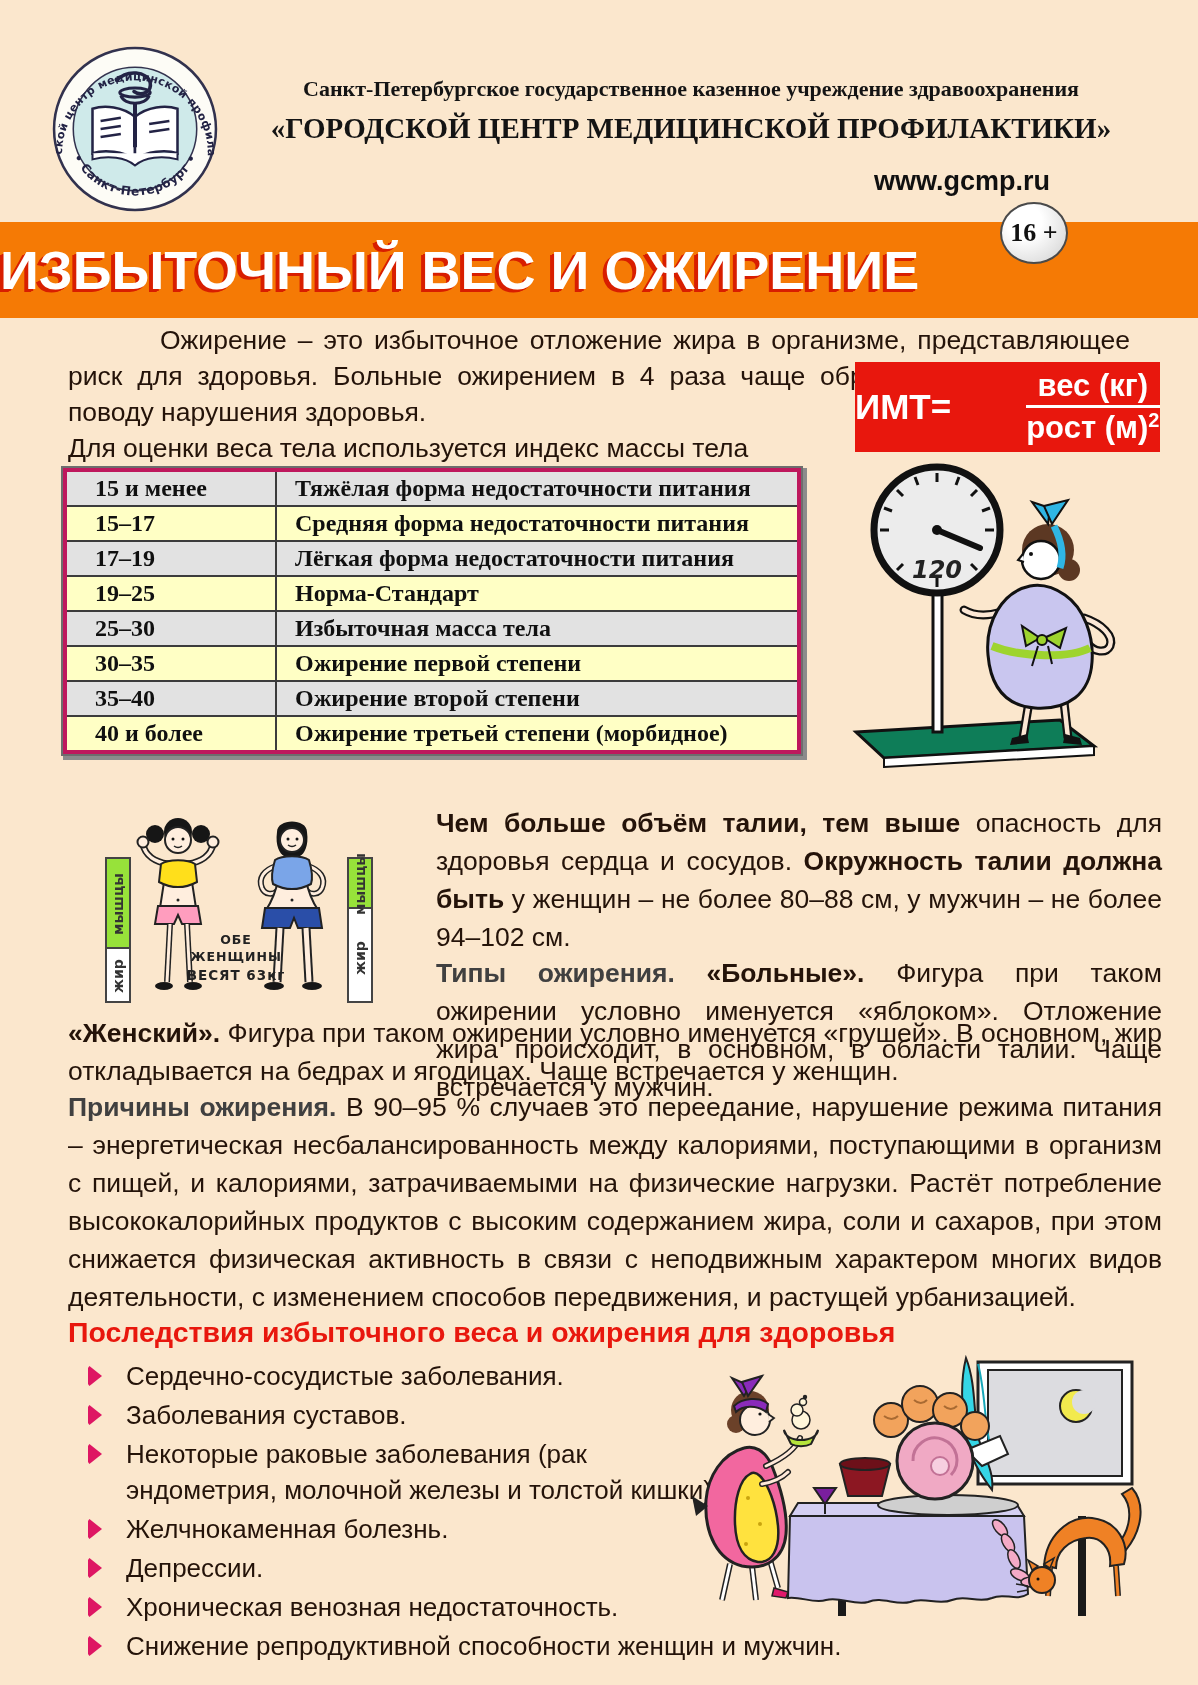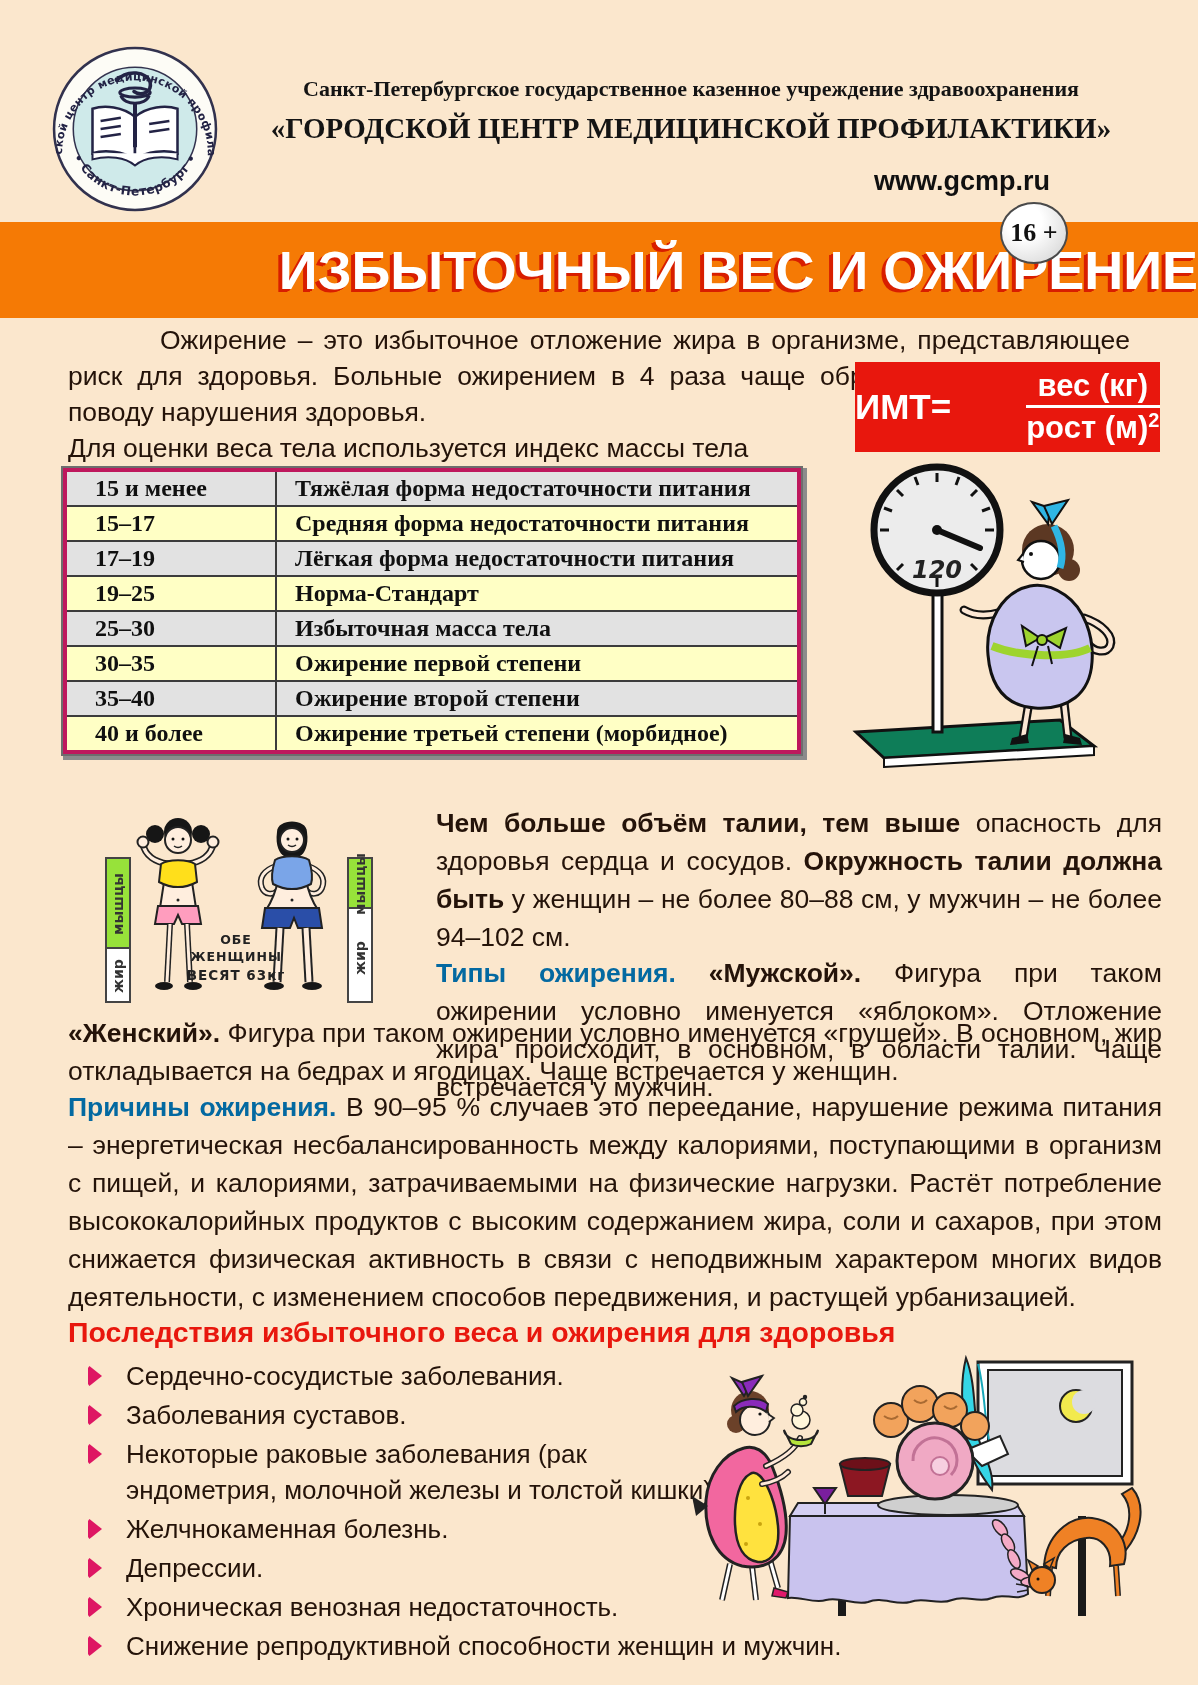--- a/index.html
+++ b/index.html
@@ -9,21 +9,21 @@
   
   .logo{position:absolute;left:50px;top:44px;width:170px;height:170px;}
   .org1{position:absolute;left:212px;top:76px;width:958px;text-align:center;
         font-family:"Liberation Serif",serif;font-weight:bold;font-size:22px;color:#141414;}
   .org2{position:absolute;left:212px;top:112px;width:958px;text-align:center;
         font-family:"Liberation Serif",serif;font-weight:bold;font-size:29px;color:#141414;}
   .website{position:absolute;right:148px;top:166px;font-weight:bold;font-size:27px;color:#101010;}
 
   
   .banner{position:absolute;left:0;top:222px;width:100%;height:96px;background:#f57a05;}
-  .banner-title{width:100%;text-align:right;line-height:96px;font-weight:bold;font-size:54px;
+  .banner-title{width:100%;text-align:left;line-height:96px;font-weight:bold;font-size:54px;
         color:#ffffff;letter-spacing:0px;text-shadow:-4px 3px 0 #d81e00,-2px 2px 0 #d81e00;}
   .age-badge{position:absolute;left:1000px;top:202px;width:64px;height:58px;border-radius:50%;
         background:radial-gradient(circle at 35% 30%,#ffffff 30%,#cfcfcf);border:2px solid #4a4a4a;
         display:flex;align-items:center;justify-content:center;z-index:5;
         font-family:"Liberation Serif",serif;font-weight:bold;font-size:26px;color:#111;}
 
   
   .intro{position:absolute;left:68px;top:322px;width:1062px;font-size:26.5px;line-height:36px;}
   .intro p{margin:0;text-align:justify;}
   .intro .p1{text-indent:92px;}
@@ -50,21 +50,21 @@
   .scale-illu{position:absolute;left:822px;top:450px;width:350px;height:318px;}
   .figures-illu{position:absolute;left:70px;top:812px;width:340px;height:202px;}
   .eat-illu{position:absolute;left:648px;top:1298px;width:545px;height:330px;}
   .svgtxt{font-family:"DejaVu Sans",sans-serif;}
 
   
   .waist-block{position:absolute;left:436px;top:804px;width:726px;font-size:26.5px;line-height:38px;}
   .waist-block p{margin:0;text-align:justify;}
   .waist-block .types{margin-top:-2px;}
   b{font-weight:bold;}
-  .red{color:#0369a1;}
+  .red{color:#404040;}
   .female-para{position:absolute;left:68px;top:1014px;width:1094px;font-size:26.5px;
        line-height:38px;text-align:justify;margin:0;}
   .causes-para{position:absolute;left:68px;top:1088px;width:1094px;font-size:26.5px;
        line-height:38px;text-align:justify;margin:0;}
   .conseq-head{position:absolute;left:68px;top:1316px;font-size:28.5px;font-weight:bold;color:#e8170d;}
   .conseq-list{position:absolute;left:88px;top:1358px;width:1080px;list-style:none;margin:0;padding:0;
        font-size:26px;line-height:36px;}
   .conseq-list li{position:relative;padding-left:38px;margin-bottom:3px;}
   .conseq-list li.wrap span.txt{display:inline-block;max-width:600px;}
   .tri{position:absolute;left:0;top:8px;width:14px;height:20px;background:#de1663;
@@ -300,21 +300,21 @@
 
     <g fill="#222">
       <text class="svgtxt" x="166" y="132" text-anchor="middle" font-size="12.5" font-weight="600" letter-spacing="1">ОБЕ</text>
       <text class="svgtxt" x="166" y="149" text-anchor="middle" font-size="12.5" font-weight="600" letter-spacing="1">ЖЕНЩИНЫ</text>
       <text class="svgtxt" x="166" y="168" text-anchor="middle" font-size="13.5" font-weight="600" letter-spacing="1">ВЕСЯТ 63кг</text>
     </g>
   </svg>
 
   <div class="waist-block">
     <p><b>Чем больше объём талии, тем выше</b><span> опасность для здоровья сердца и сосудов. </span><b>Окружность талии должна быть</b><span> у женщин – не более 80–88 см, у мужчин – не более 94–102 см.</span></p>
-    <p class="types"><b class="red">Типы ожирения.</b><b> «Мужской».</b><span> Фигура при таком ожирении условно именуется «яблоком». Отложение жира происходит, в основном, в области талии. Чаще встречается у мужчин.</span></p>
+    <p class="types"><b class="red">Типы ожирения.</b><b> «Больные».</b><span> Фигура при таком ожирении условно именуется «яблоком». Отложение жира происходит, в основном, в области талии. Чаще встречается у мужчин.</span></p>
   </div>
 
   <p class="female-para"><b>«Женский».</b><span> Фигура при таком ожирении условно именуется «грушей». В основном, жир откладывается на бедрах и ягодицах. Чаще встречается у женщин.</span></p>
 
   <p class="causes-para"><b class="red">Причины ожирения.</b><span> В 90–95 % случаев это переедание, нарушение режима питания – энергетическая несбалансированность между калориями, поступающими в организм с пищей, и калориями, затрачиваемыми на физические нагрузки. Растёт потребление высококалорийных продуктов с высоким содержанием жира, соли и сахаров, при этом снижается физическая активность в связи с неподвижным характером многих видов деятельности, с изменением способов передвижения, и растущей урбанизацией.</span></p>
 
   <div class="conseq-head">Последствия избыточного веса и ожирения для здоровья</div>
   <ul class="conseq-list">
     <li><span class="tri"></span><span class="txt">Сердечно-сосудистые заболевания.</span></li>
     <li><span class="tri"></span><span class="txt">Заболевания суставов.</span></li>

